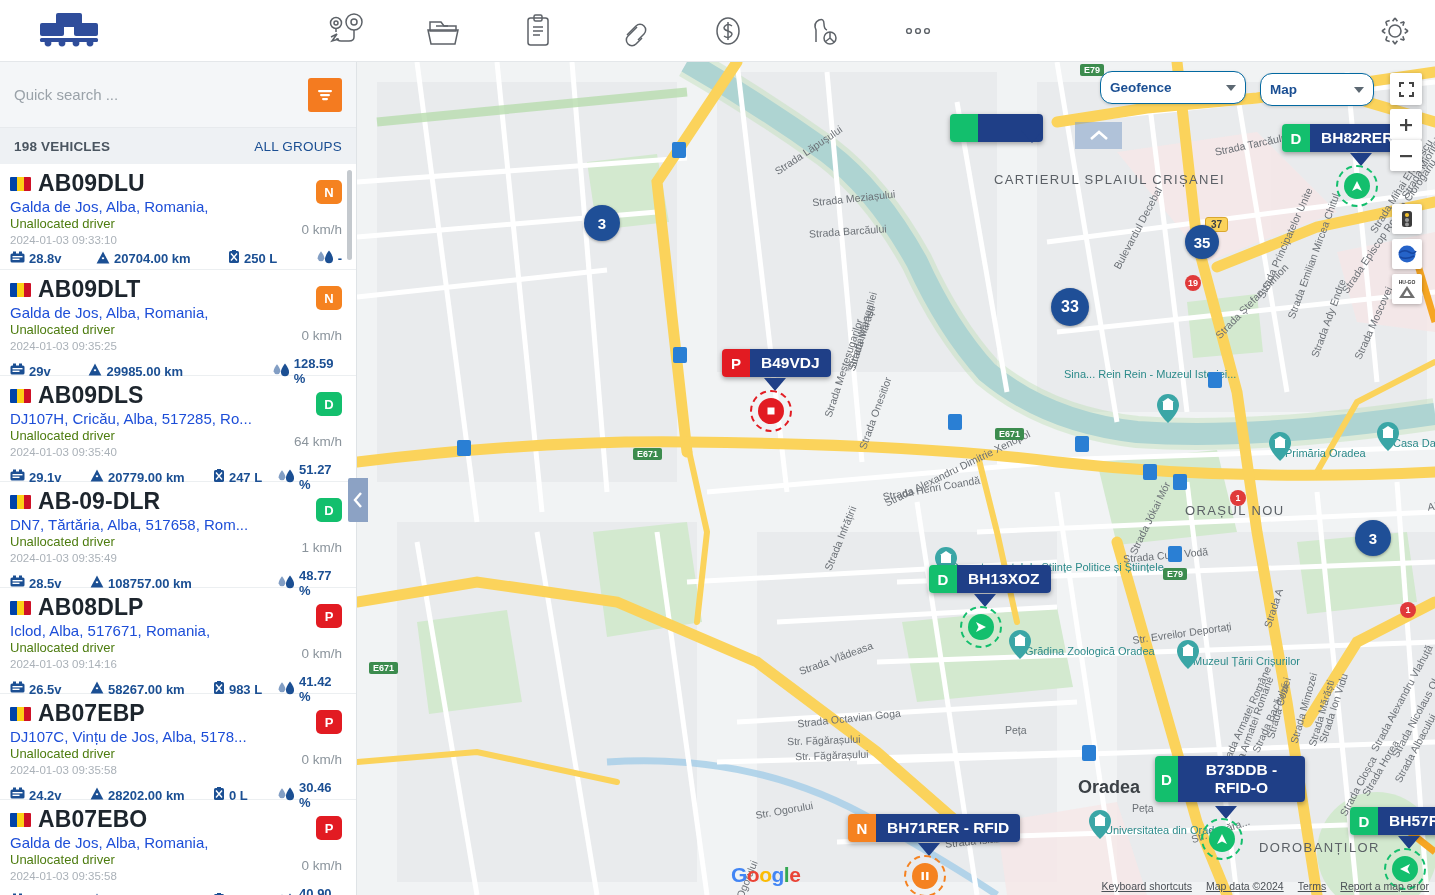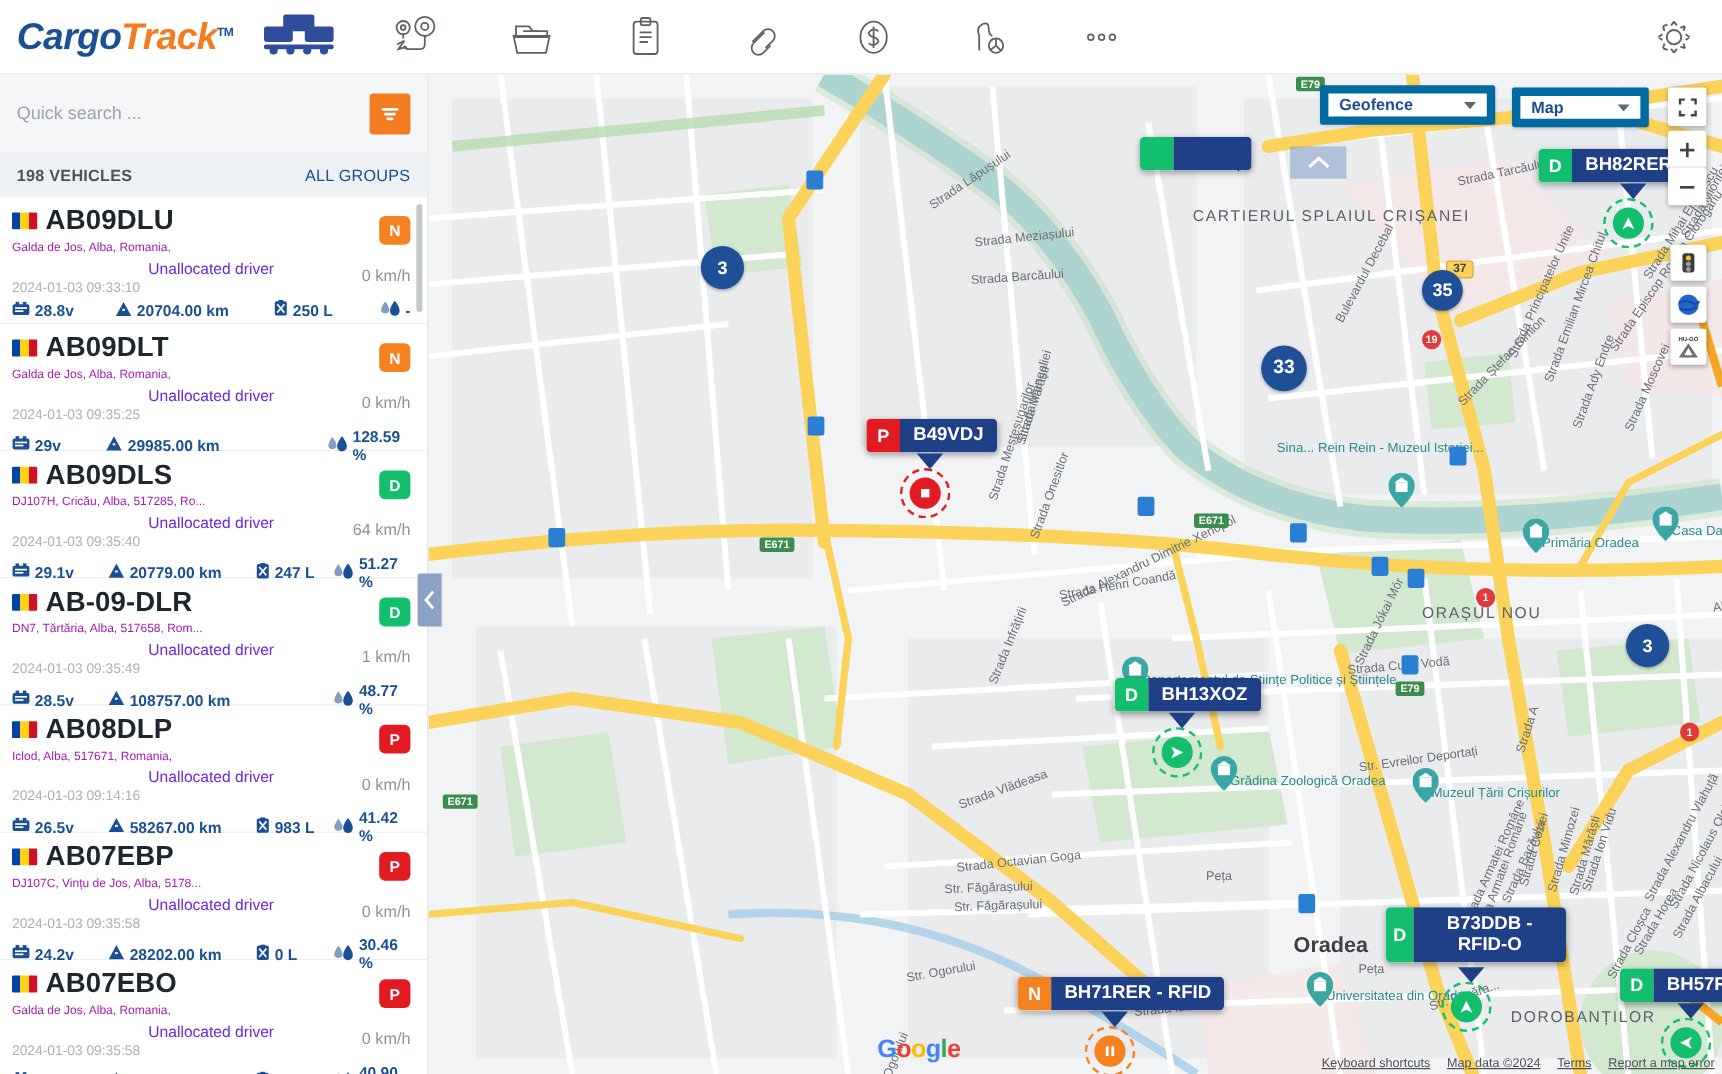--- a/index.html
+++ b/index.html
@@ -36,23 +36,23 @@
                justify-content:space-between; padding:0 14px; }
   .list-head-count { font-size:13.5px; font-weight:bold; color:#4a5560; letter-spacing:0.2px; }
   .list-head-groups { font-size:13.5px; font-weight:normal; color:#1b4f93; letter-spacing:0.2px; cursor:pointer; }
 
   .veh-list { height:731px; overflow:hidden; position:relative; }
   .veh { height:106px; border-bottom:1px solid #eceff1; padding:6px 14px 0 10px; position:relative; cursor:pointer; }
   .veh-top { display:flex; align-items:center; gap:7px; }
   .flag { width:21px; height:14px; display:inline-block; border-radius:1px; overflow:hidden; flex:none;
           background:linear-gradient(to right,#0043a8 0 33.3%, #fcd116 33.3% 66.6%, #ce1126 66.6% 100%); }
   .plate { font-size:23px; font-weight:bold; color:#1d252d; letter-spacing:0.1px; }
-  .addr { font-size:10px; color:#a21caf; line-height:17px; margin-top:1px; max-width:255px;
+  .addr { font-size:15px; color:#1d4ed8; line-height:17px; margin-top:1px; max-width:255px;
           white-space:nowrap; overflow:hidden; text-overflow:ellipsis; }
-  .drv { font-size:13px; color:#6d28d9; line-height:17px;text-align:center; }
+  .drv { font-size:13px; color:#4d7c0f; line-height:17px; }
   .ts  { font-size:11.5px; color:#aab1b8; line-height:16px; }
   .metrics { display:flex; align-items:center; margin-top:2px; font-size:13px;
              font-weight:bold; color:#1b4f93; }
   .m { display:flex; align-items:center; gap:4px; }
   .m.batt { width:86px; }
   .m.odo  { width:132px; }
   .m.fuelv{ width:70px;text-align:center; }
   .m.fuelp{ margin-left:auto; }
 
   .status { position:absolute; right:14px; top:16px; width:26px; height:24px; border-radius:5px;
@@ -76,21 +76,21 @@
          background:#eceff3; }
   .map-bg { position:absolute; inset:0; }
 
   .map-label { position:absolute; color:#6b7076; font-size:10.5px; white-space:nowrap;
                font-family:"Liberation Sans", sans-serif; }
   .map-label.place { color:#5b6066; font-size:13px; letter-spacing:1.4px; }
   .map-label.city { color:#3c4146; font-size:18px; font-weight:bold; }
   .map-label.poi { color:#2c8a8a; font-size:11px; }
 
   
-  .sel { position:absolute; height:33px; background:#fff; border:7px solid #0369a1; border-radius:2px;
+  .sel { position:absolute; height:33px; background:#fff; border:1px solid #0369a1; border-radius:12px;
          display:flex; align-items:center; justify-content:space-between; padding:0 9px; cursor:pointer;
          box-shadow:0 1px 3px rgba(0,0,0,.15); }
   .sel span { font-size:13.5px; font-weight:bold; color:#1b4f93; }
   .caret { width:0;height:0;border-left:5px solid transparent;border-right:5px solid transparent;
            border-top:6px solid #5c6872; }
 
   .mapctl { position:absolute; background:#fff; box-shadow:0 1px 4px rgba(0,0,0,.3); border-radius:2px;
             display:flex; align-items:center; justify-content:center; cursor:pointer; }
 
   
@@ -134,23 +134,20 @@
   .top-collapse { position:absolute; left:718px; top:60px; width:47px; height:27px;
                   background:rgba(130,160,200,.55); display:flex; align-items:center;
                   justify-content:center; cursor:pointer; }
 </style>
 </head>
 <body>
 
 <div class="topbar">
 
   <div class="logo">
-    <div class="logo-text">
-      <span class="logo-cargo">Cargo</span><span class="logo-track">Track</span><span class="logo-tm">TM</span>
-    </div>
     <div class="truck-icon">
       <svg width="62" height="40" viewBox="0 0 62 40">
         <rect x="2" y="14" width="24" height="13" rx="2" fill="#2f4d9b"></rect>
         <rect x="36" y="14" width="24" height="13" rx="2" fill="#2f4d9b"></rect>
         <rect x="18" y="4" width="26" height="14" rx="2" fill="#2f4d9b"></rect>
         <rect x="2" y="29" width="58" height="4" rx="1.5" fill="#2f4d9b"></rect>
         <circle cx="10" cy="34" r="3.4" fill="#2f4d9b"></circle>
         <circle cx="24" cy="34" r="3.4" fill="#2f4d9b"></circle>
         <circle cx="38" cy="34" r="3.4" fill="#2f4d9b"></circle>
         <circle cx="52" cy="34" r="3.4" fill="#2f4d9b"></circle>

